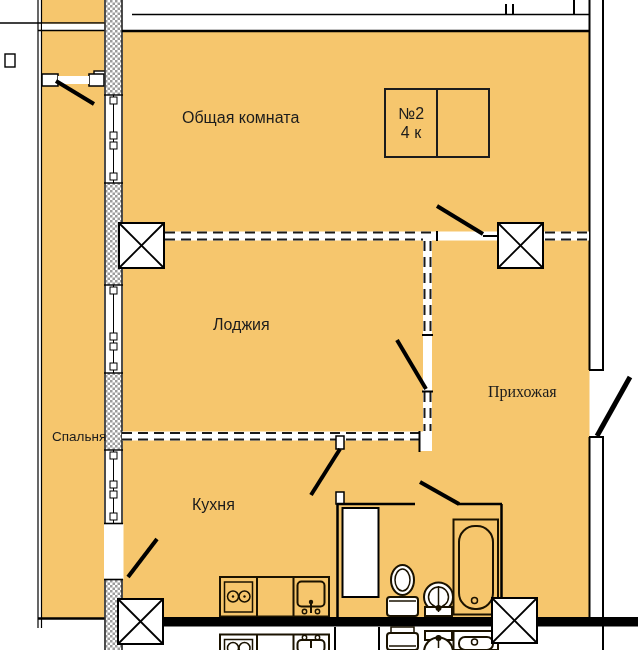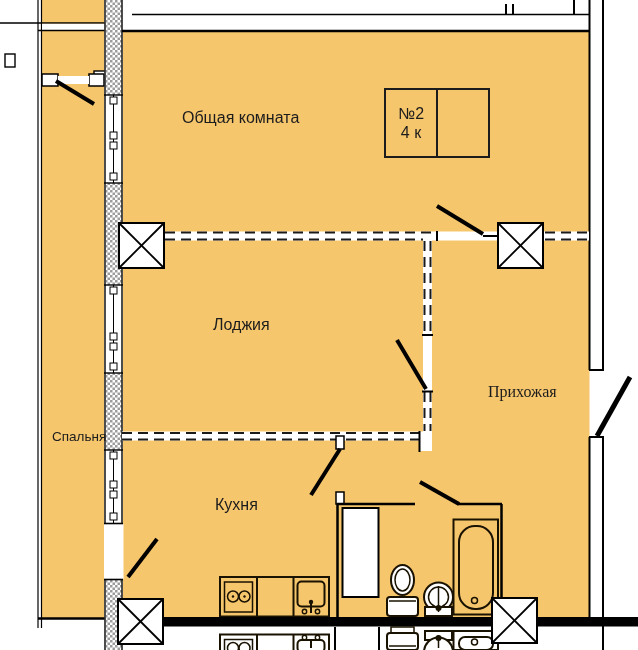--- a/index.html
+++ b/index.html
@@ -257,21 +257,21 @@
   <g stroke="#000">
     <rect x="492" y="598" width="45" height="45" fill="#fff" stroke-width="2"></rect>
     <line x1="492" y1="598" x2="537" y2="643" stroke-width="1.8"></line>
     <line x1="537" y1="598" x2="492" y2="643" stroke-width="1.8"></line>
   </g>
 </svg>
 
 <div class="room-label" style="left:182px;top:109px;">Общая комната</div>
 <div class="room-label" style="left:213px;top:316px;">Лоджия</div>
 <div class="room-label" style="left:488px;top:383px;font-family:Liberation Serif, serif;">Прихожая</div>
-<div class="room-label" style="left:192px;top:496px;margin-left:23px;">Кухня</div>
+<div class="room-label" style="left:192px;top:496px;">Кухня</div>
 <div class="room-label small" style="left:52px;top:429px;">Спальня</div>
 
 <div class="unit-table">
   <div class="unit-left">
     <span>№2</span>
     <span>4 к</span>
   </div>
 </div>
 
 </div>

